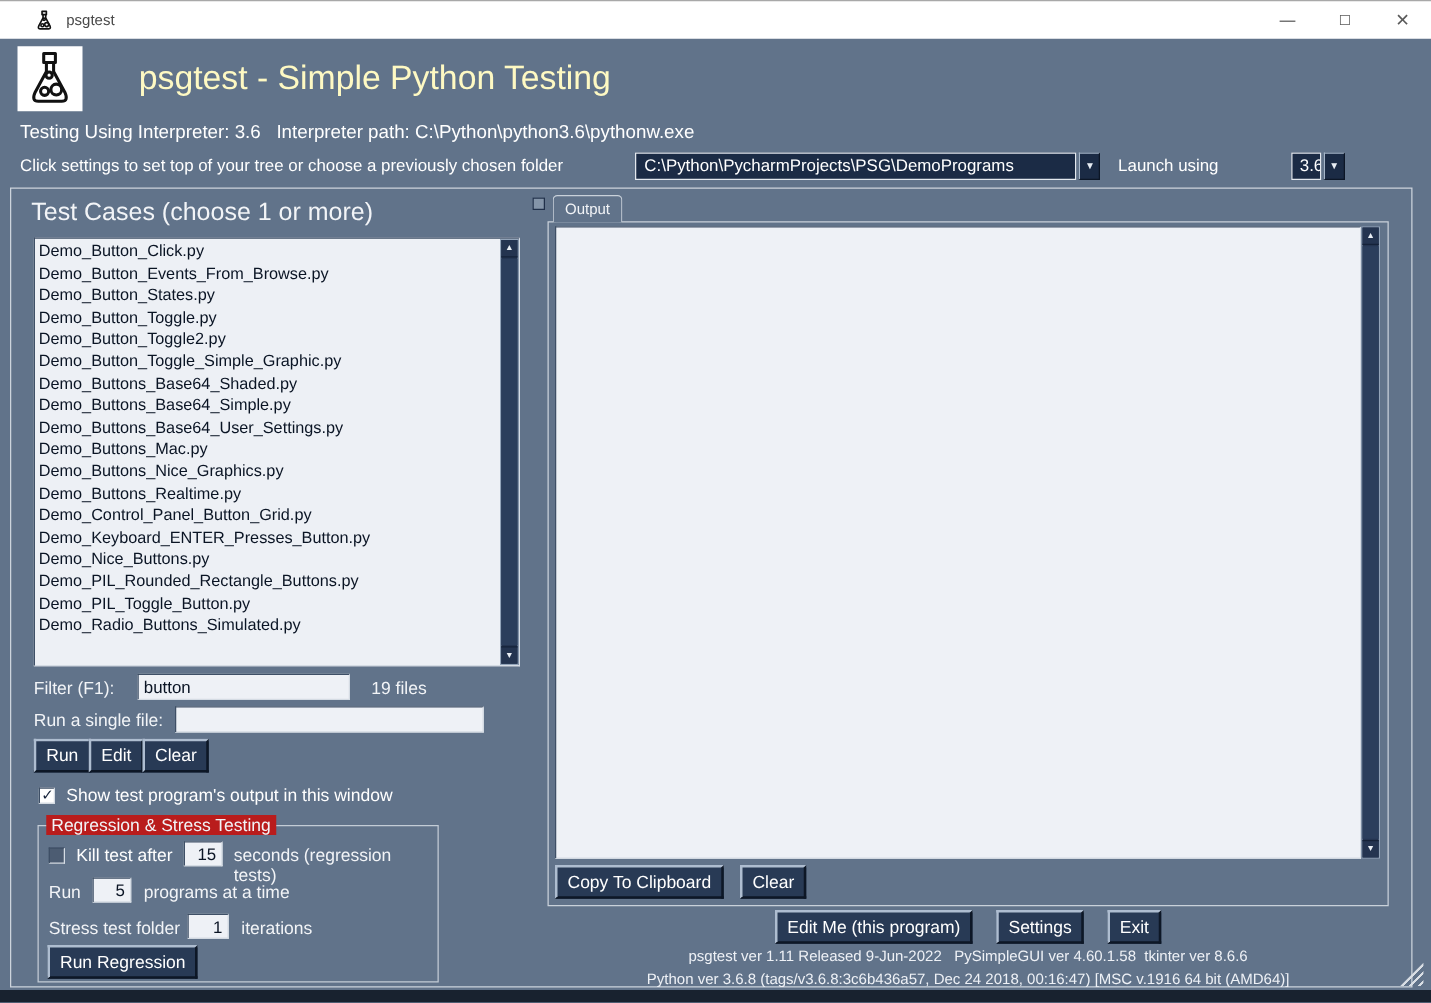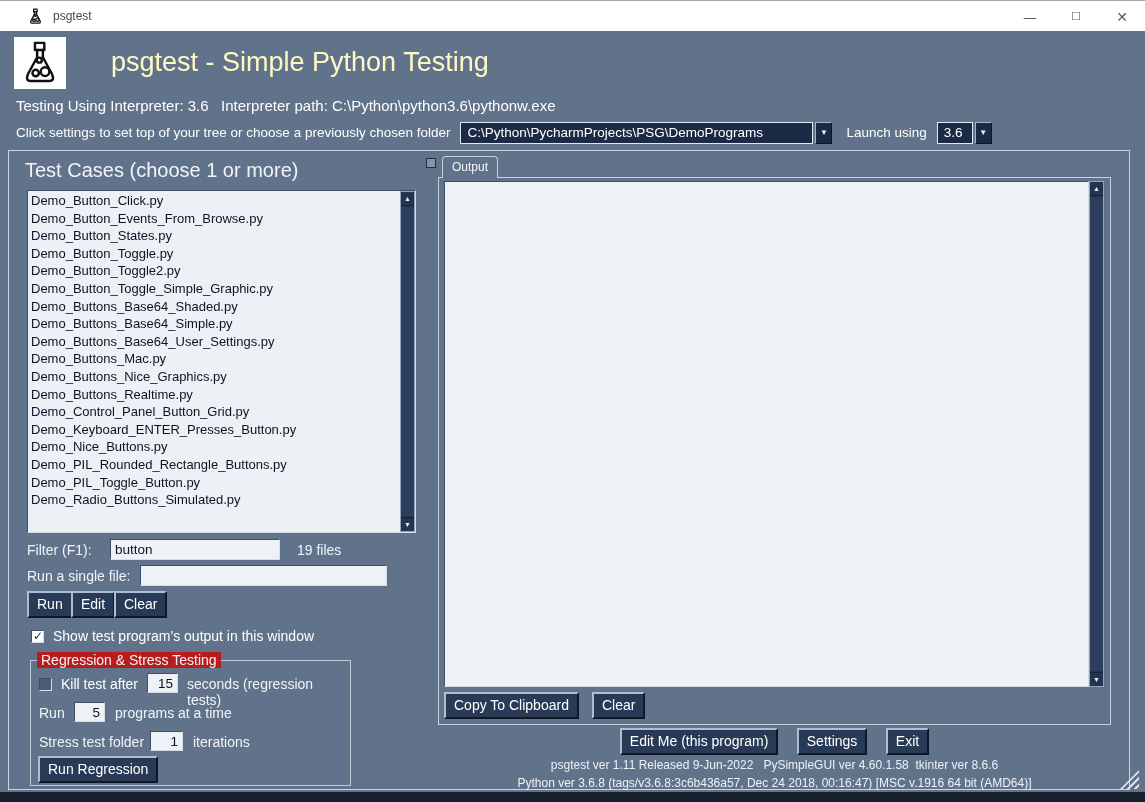--- a/index.html
+++ b/index.html
@@ -28,21 +28,21 @@
     position:absolute; left:14px; top:37px; width:52px; height:52px;
     background:#fff; display:flex; align-items:center; justify-content:center;
   }
   .app-title { position:absolute; left:79px; top:47px; font-size:27px; color:#fef9c3;margin-left:32px; }
   .interp-line { position:absolute; left:16px; top:97px; font-size:15px; white-space:pre; }
   .settings-row { position:absolute; left:16px; top:121px; height:23px; display:flex; align-items:center; }
   .settings-hint { font-size:13.5px; margin-right:10px; }
   .combo { display:flex; align-items:stretch; height:22px; }
   .combo-field {
     background:#1b2b45; color:#fff; border:1px solid #e3e8ee;
-    font-size:13.5px; padding:2px 6px 0 6px; white-space:nowrap; overflow:hidden;
+    font-size:13.5px; padding:2px 6px 0 6px; white-space:nowrap; overflow:hidden;margin-left:48px;
   }
   .combo-arrow {
     width:17px; margin-left:2px; background:#1b2b45; color:#e8edf3;
     border:1px solid; border-color:#a5b5c8 #0c1626 #0c1626 #a5b5c8;
     display:flex; align-items:center; justify-content:center; font-size:8px;
   }
   .launch-label { font-size:13.5px; margin:0 10px 0 14px; }
   
   .container {
     position:absolute; left:8px; top:150px; width:1122px; height:640px;
@@ -162,21 +162,21 @@
 <div class="interp-line">Testing Using Interpreter: 3.6   Interpreter path: C:\Python\python3.6\pythonw.exe</div>
 
 <div class="settings-row">
   <span class="settings-hint">Click settings to set top of your tree or choose a previously chosen folder</span>
   <div class="combo">
     <div class="combo-field" style="width:353px">C:\Python\PycharmProjects\PSG\DemoPrograms</div>
     <div class="combo-arrow">▼</div>
   </div>
   <span class="launch-label">Launch using</span>
   <div class="combo">
-    <div class="combo-field" style="width:36px">3.6</div>
+    <div class="combo-field" style="width:24px">3.6</div>
     <div class="combo-arrow">▼</div>
   </div>
 </div>
 
 <div class="container">
 
   <div class="tc-title">Test Cases (choose 1 or more)</div>
 
   <div class="listbox">
     <div class="lb-items">

